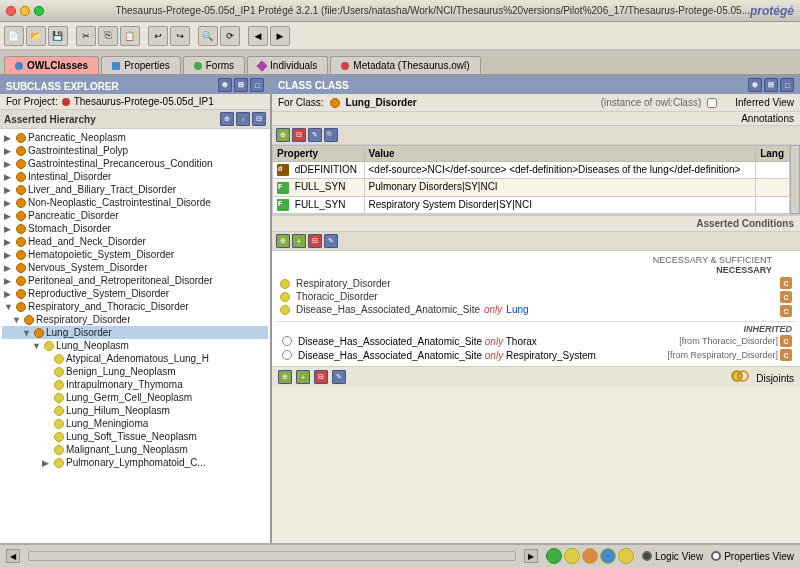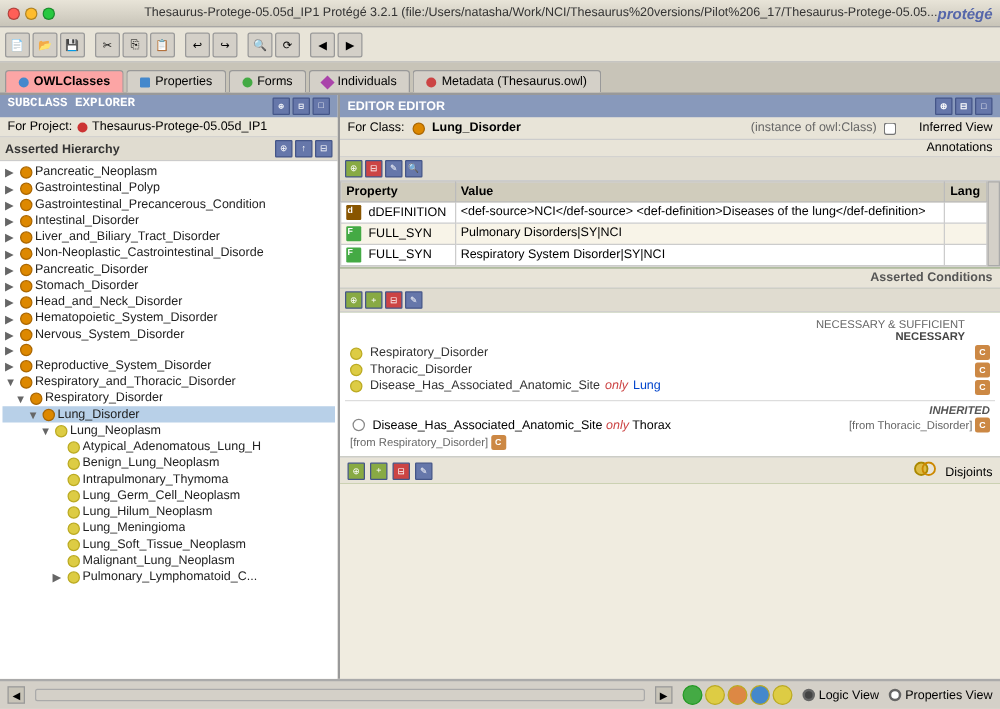--- a/index.html
+++ b/index.html
@@ -28,21 +28,21 @@
     .tab-icon-owl { background: #4488cc; }
     .tab-icon-props { background: #4488cc; width: 8px; height: 8px; border-radius: 1px; }
     .tab-icon-forms { background: #44aa44; }
     .tab-icon-meta { background: #cc4444; border-radius: 50%; }
 
     
     .main { display: flex; height: calc(567px - 22px - 28px - 26px - 24px); }
 
     
     .left-panel { width: 272px; background: #f0ece0; border-right: 2px solid #999; display: flex; flex-direction: column; }
-    .panel-header { background: #8899bb; color: white; padding: 2px 6px; font-size: 10px; font-weight: bold; display: flex; justify-content: space-between; align-items: flex-start; font-family: Liberation Mono, monospace; }
+    .panel-header { background: #8899bb; color: white; padding: 2px 6px; font-size: 10px; font-weight: bold; display: flex; justify-content: space-between; align-items: flex-end; }
     .panel-header-icons { display: flex; gap: 2px; }
     .small-icon { width: 14px; height: 14px; background: #6677aa; border: 1px solid #445588; border-radius: 1px; display: flex; align-items: center; justify-content: center; font-size: 7px; color: white; cursor: pointer; }
 
     .project-bar { display: flex; align-items: center; gap: 4px; padding: 2px 6px; background: #e8e4d8; border-bottom: 1px solid #ccc; font-size: 10px; }
     .project-dot { width: 8px; height: 8px; background: #cc3333; border-radius: 50%; }
 
     .hierarchy-header { display: flex; justify-content: space-between; align-items: center; padding: 2px 4px; background: #e0dcd0; border-bottom: 1px solid #ccc; }
     .hierarchy-label { font-size: 10px; font-weight: bold; color: #333; }
     .hierarchy-icons { display: flex; gap: 2px; }
 
@@ -242,20 +242,21 @@
         <span class="tree-label">Hematopoietic_System_Disorder</span>
       </div>
       <div class="tree-item">
         <span class="tree-arrow">▶</span>
         <div class="tree-dot dot-orange"></div>
         <span class="tree-label">Nervous_System_Disorder</span>
       </div>
       <div class="tree-item">
         <span class="tree-arrow">▶</span>
         <div class="tree-dot dot-orange"></div>
+        <span class="tree-label">Peritoneal_and_Retroperitoneal_Disorder</span>
       </div>
       <div class="tree-item">
         <span class="tree-arrow">▶</span>
         <div class="tree-dot dot-orange"></div>
         <span class="tree-label">Reproductive_System_Disorder</span>
       </div>
       <div class="tree-item">
         <span class="tree-arrow expanded">▼</span>
         <div class="tree-dot dot-orange"></div>
         <span class="tree-label">Respiratory_and_Thoracic_Disorder</span>
@@ -319,21 +320,21 @@
         <span class="tree-arrow">▶</span>
         <div class="tree-dot dot-yellow-light"></div>
         <span class="tree-label">Pulmonary_Lymphomatoid_C...</span>
       </div>
     </div>
   </div>
 
   <div class="right-panel">
     <div class="class-editor-header">
       <div class="class-editor-header-left">
-        <span>EDITOR EDITOR</span>
+        <span>CLASS CLASS</span>
       </div>
       <div class="class-editor-header-right">
         <div class="panel-header-icons">
           <div class="small-icon">⊕</div>
           <div class="small-icon">⊟</div>
           <div class="small-icon">□</div>
         </div>
       </div>
     </div>
 
@@ -446,20 +447,24 @@
             <div style="display:flex; align-items:center; gap:4px;">
               <div class="tree-dot dot-white" style="width:10px;height:10px;"></div>
               <span>Disease_Has_Associated_Anatomic_Site <span style="color:#cc4444;font-style:italic;">only</span> Thorax</span>
             </div>
             <div style="display:flex; align-items:center; gap:2px;">
               <span style="color:#666; font-size:9px;">[from Thoracic_Disorder]</span>
               <div class="c-badge">C</div>
             </div>
           </div>
           <div style="display:flex; align-items:center; justify-content:space-between; padding:1px 4px; font-size:10px;">
+            <div style="display:flex; align-items:center; gap:4px;">
+              <div class="tree-dot dot-white" style="width:10px;height:10px;"></div>
+              <span>Disease_Has_Associated_Anatomic_Site <span style="color:#cc4444;font-style:italic;">only</span> Respiratory_System</span>
+            </div>
             <div style="display:flex; align-items:center; gap:2px;">
               <span style="color:#666; font-size:9px;">[from Respiratory_Disorder]</span>
               <div class="c-badge">C</div>
             </div>
           </div>
         </div>
       </div>
 
       <div style="display:flex; align-items:center; padding:3px 6px; background:#e8e4d8; border-top:1px solid #ccc; font-size:10px; gap:4px;">
         <div class="small-icon" style="background:#88aa44;">⊕</div>

